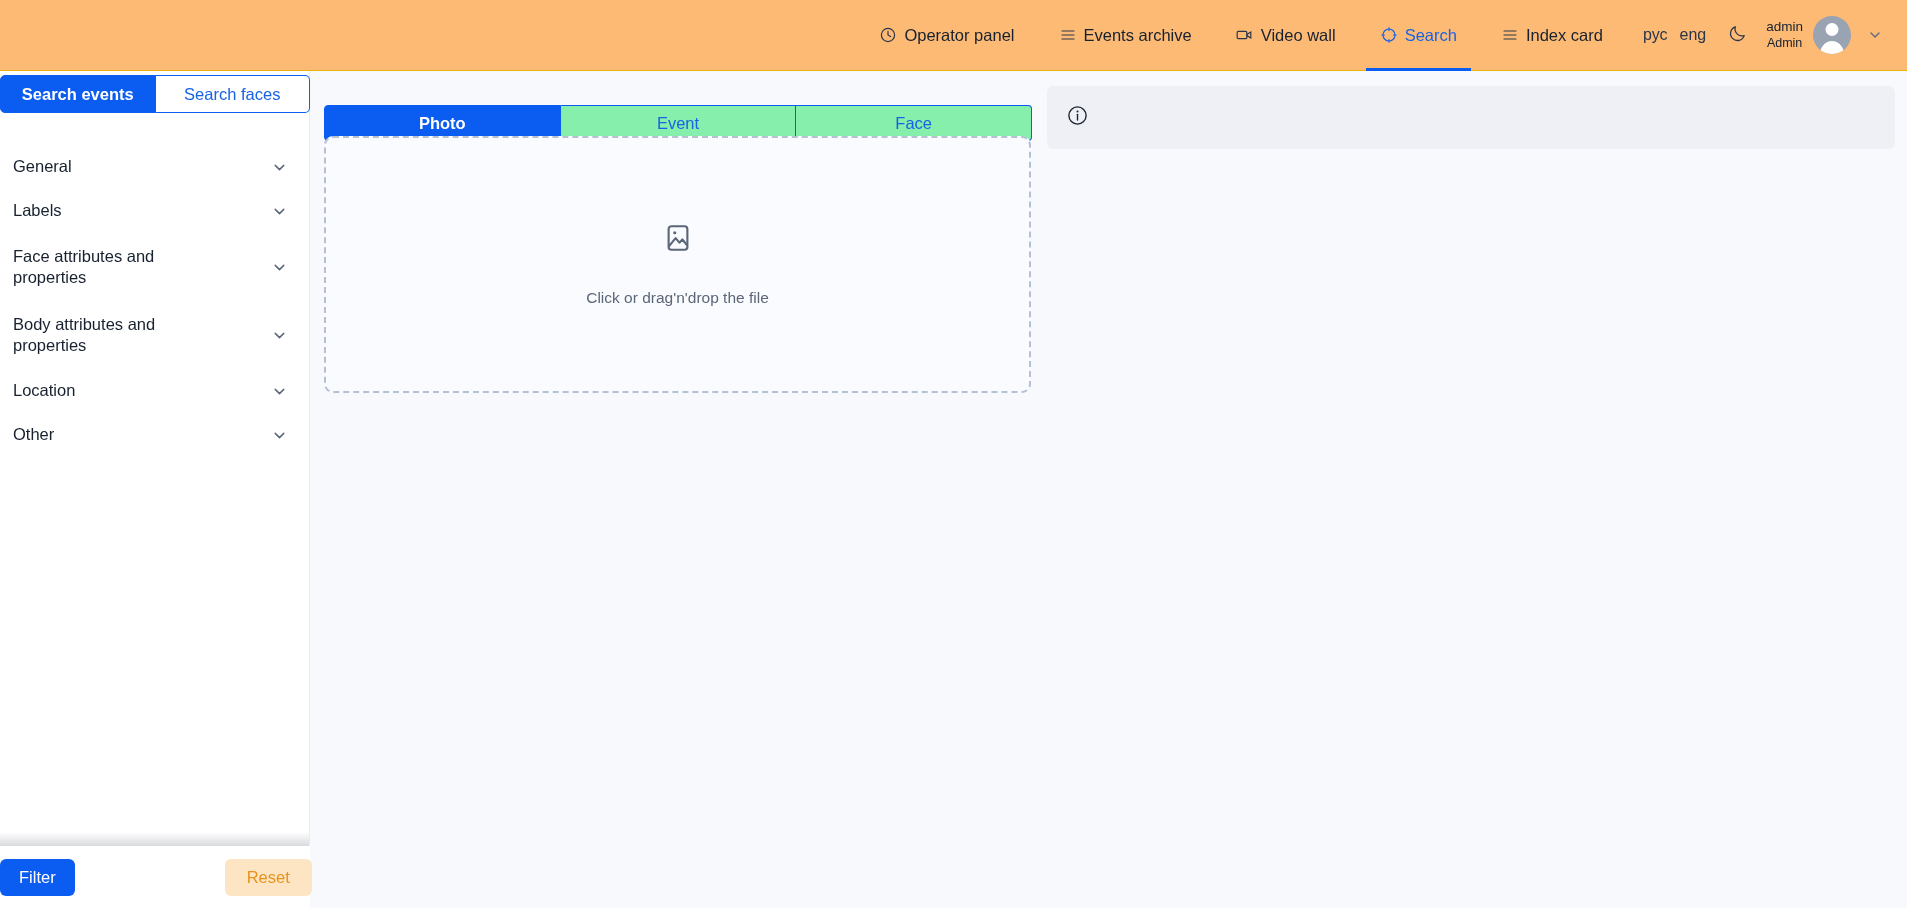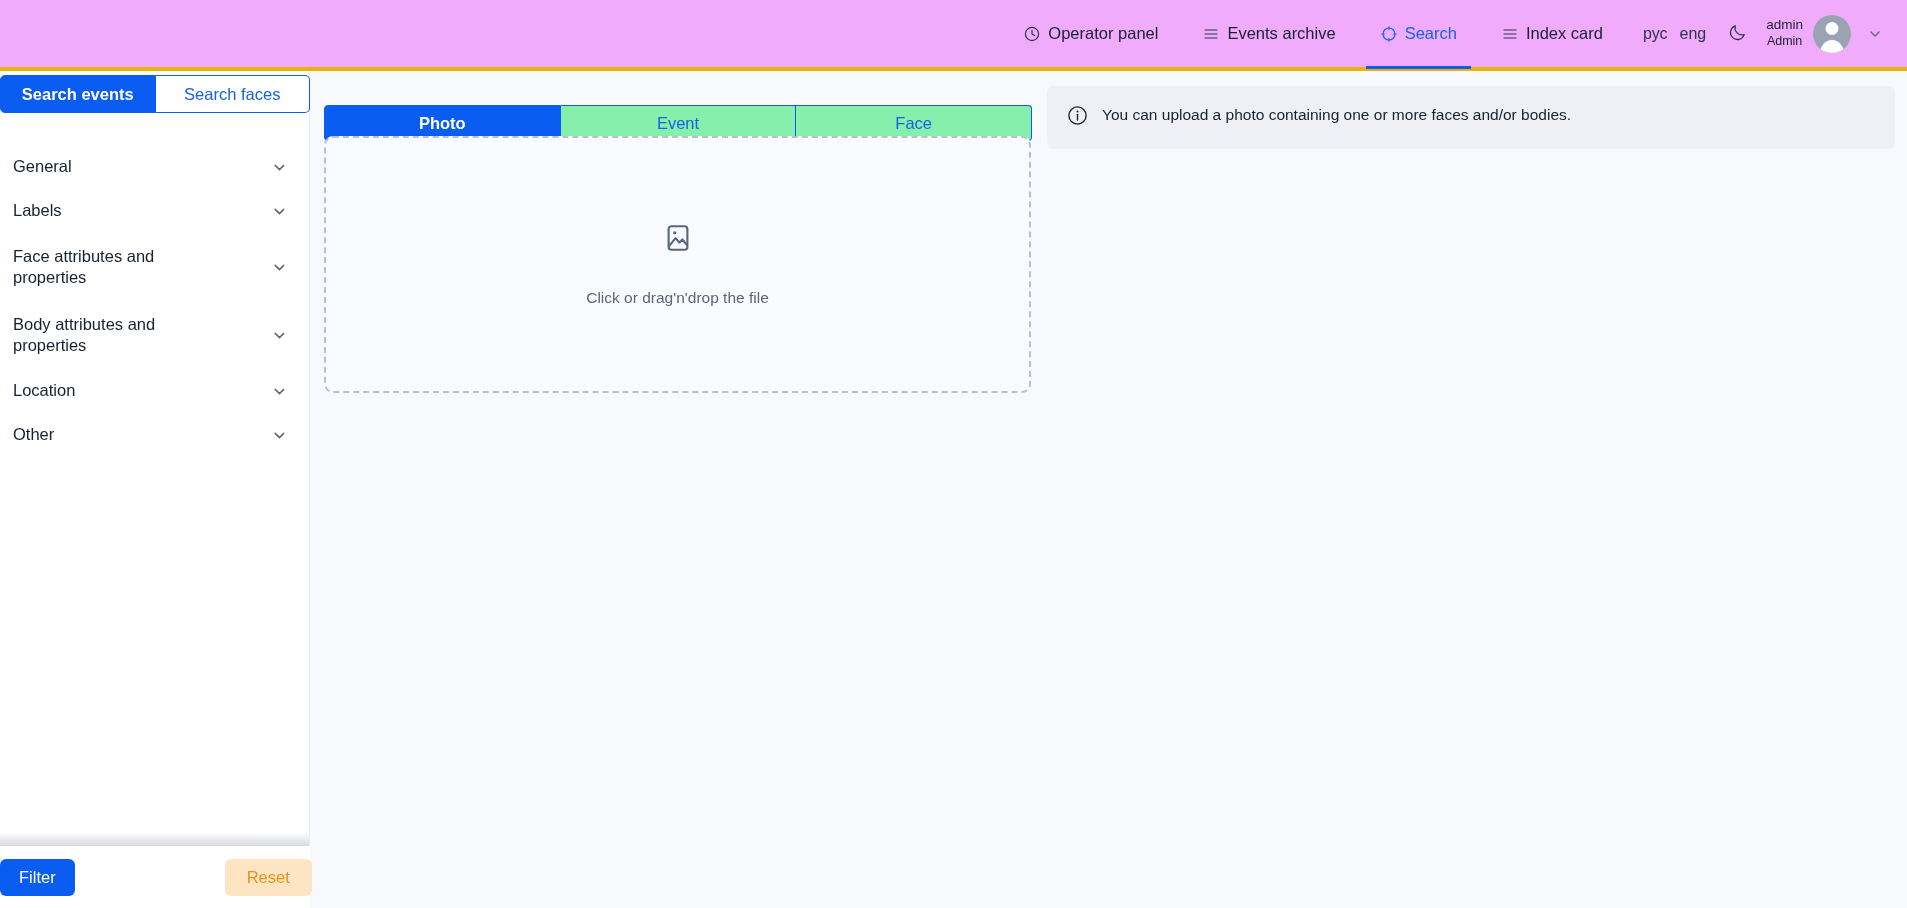--- a/index.html
+++ b/index.html
@@ -11,22 +11,22 @@
     background: #ffffff;
     -webkit-font-smoothing: antialiased;
   }
 
   
   .header {
     position: absolute;
     left: 0; top: 0;
     width: 1907px;
     height: 71px;
-    background: #f0abfc;
-    border-bottom: 4px solid #eab308;
+    background: #fdba74;
+    border-bottom: 1px solid #eab308;
     display: flex;
     align-items: center;
     justify-content: flex-end;
     z-index: 20;
   }
   .nav {
     display: flex;
     align-items: center;
     height: 71px;
   }
@@ -302,20 +302,29 @@
 
     <div class="nav-item">
       <span class="nav-ico">
         <svg width="16" height="16" viewBox="0 0 16 16" stroke="#2b3648" stroke-width="1.2" stroke-linecap="round">
           <path d="M2 4h12M2 8h12M2 12h12"></path>
         </svg>
       </span>
       <span>Events archive</span>
     </div>
 
+    <div class="nav-item">
+      <span class="nav-ico">
+        <svg width="18" height="16" viewBox="0 0 18 16" fill="none" stroke="#2b3648" stroke-width="1.2">
+          <rect x="1.2" y="4.3" width="9.6" height="7.4" rx="1"></rect>
+          <path d="M11.2 7.2l3.6-2.2v6l-3.6-2.2z"></path>
+        </svg>
+      </span>
+      <span>Video wall</span>
+    </div>
 
     <div class="nav-item active">
       <span class="nav-ico">
         <svg width="16" height="16" viewBox="0 0 16 16" fill="none" stroke="#1762e5" stroke-width="1.2">
           <circle cx="8" cy="8" r="6"></circle>
           <path d="M8 0.8v2.6M8 12.6v2.6M0.8 8h2.6M12.6 8h2.6" stroke-linecap="round"></path>
         </svg>
       </span>
       <span>Search</span>
     </div>
@@ -458,15 +467,14 @@
 
 <div class="info">
   <span class="info-ico">
     <svg width="21" height="21" viewBox="0 0 20 20" fill="none" stroke="#17212f" stroke-width="1.3">
       <circle cx="10" cy="10" r="8.2"></circle>
       <circle cx="10" cy="6.1" r="0.95" fill="#17212f" stroke="none"></circle>
       <path d="M10 8.9v5.4" stroke-linecap="round"></path>
     </svg>
   </span>
   <div class="info-lines">
-    <div>You can upload a photo containing one or more faces and/or bodies.</div>
   </div>
 </div>
 
 </body></html>

